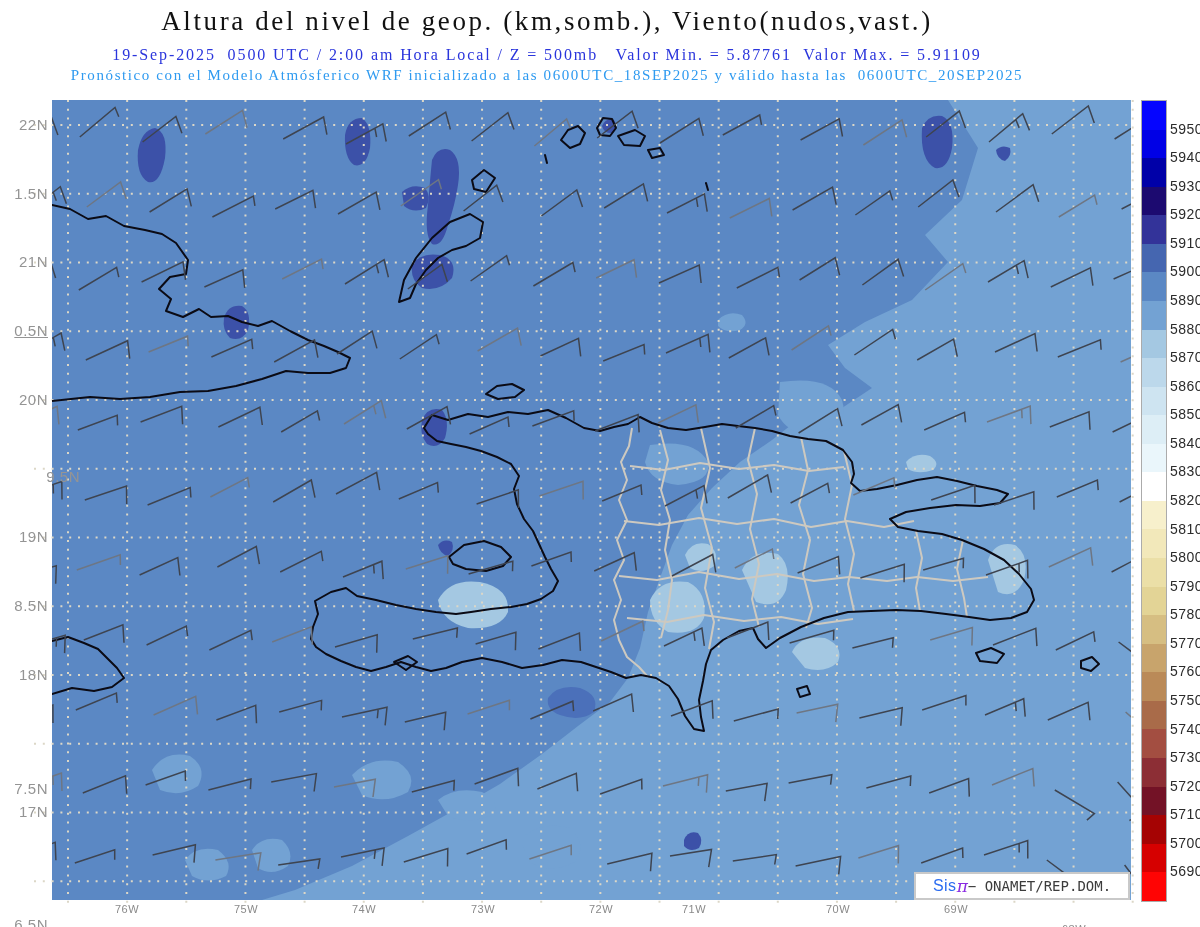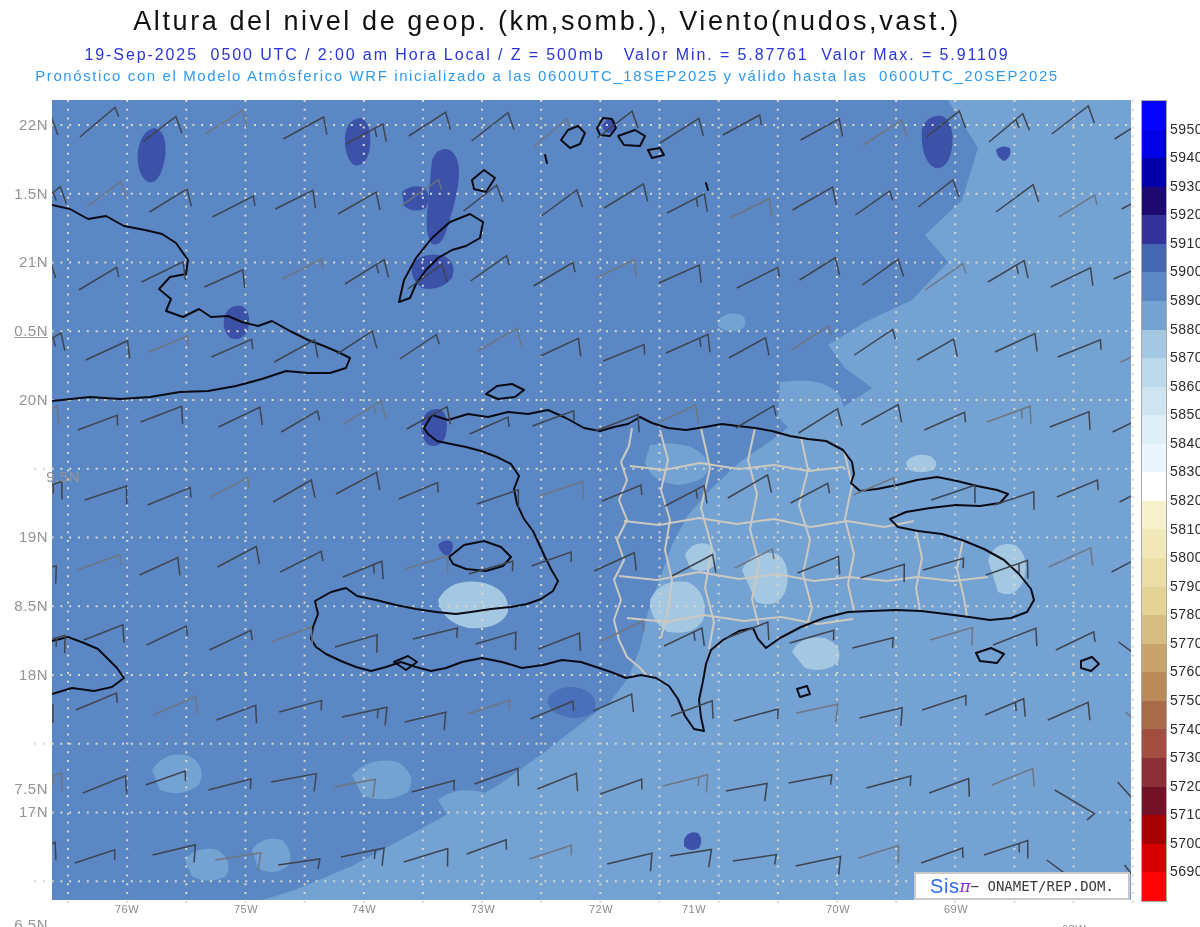--- a/index.html
+++ b/index.html
@@ -1,34 +1,34 @@
 <!DOCTYPE html>
 <html><head>
 <meta charset="utf-8">
 <style>
   html,body{margin:0;padding:0;background:#ffffff;}
   #page{position:relative;width:1200px;height:927px;overflow:hidden;
         font-family:"Liberation Sans",sans-serif;background:#fff;}
-  .hdr{position:absolute;left:0;width:1094px;text-align:center;white-space:pre;}
+  .hdr{position:absolute;left:0;width:1094px;text-align:center;white-space:pre;font-family:Liberation Serif, serif;}
   #title{top:6px;font-size:27px;letter-spacing:2.6px;color:#111;}
   #sub1{top:46px;font-size:16px;letter-spacing:1.9px;}
   #sub2{top:67px;font-size:15px;letter-spacing:1.6px;}
   .latlab{position:absolute;left:0;width:48px;text-align:right;font-size:15px;
           color:#949494;letter-spacing:.5px;line-height:14px;}
   .lonlab{position:absolute;width:60px;text-align:center;font-size:11px;
           color:#8a8a8a;letter-spacing:.5px;top:903px;}
   #cbar{position:absolute;left:1141px;top:100px;width:24px;height:800px;
         border:1px solid #ababab;box-sizing:content-box;}
   .cseg{width:24px;}
   .clab{position:absolute;left:1170px;width:44px;font-size:14px;color:#2b2b2b;
         letter-spacing:.5px;line-height:14px;}
   #credit{position:absolute;left:914px;top:872px;width:212px;height:24px;
           background:#fff;border:2px solid #c9c9c9;display:flex;align-items:center;
           justify-content:center;z-index:3;}
-  #credit .sis{color:#2b6cf0;font-size:20px;letter-spacing:.5px;}
+  #credit .sis{color:#2b6cf0;font-size:16px;letter-spacing:.5px;}
   #credit .pi{color:#8a2be2;font-size:17px;font-style:italic;
               font-family:"DejaVu Serif",serif;line-height:14px;}
   #credit .rest{color:#3c3c3c;font-size:14px;font-family:"DejaVu Sans Mono",monospace;}
   svg{position:absolute;top:0;left:0;}
 </style>
 </head>
 <body>
 
 <div id="page">
 

